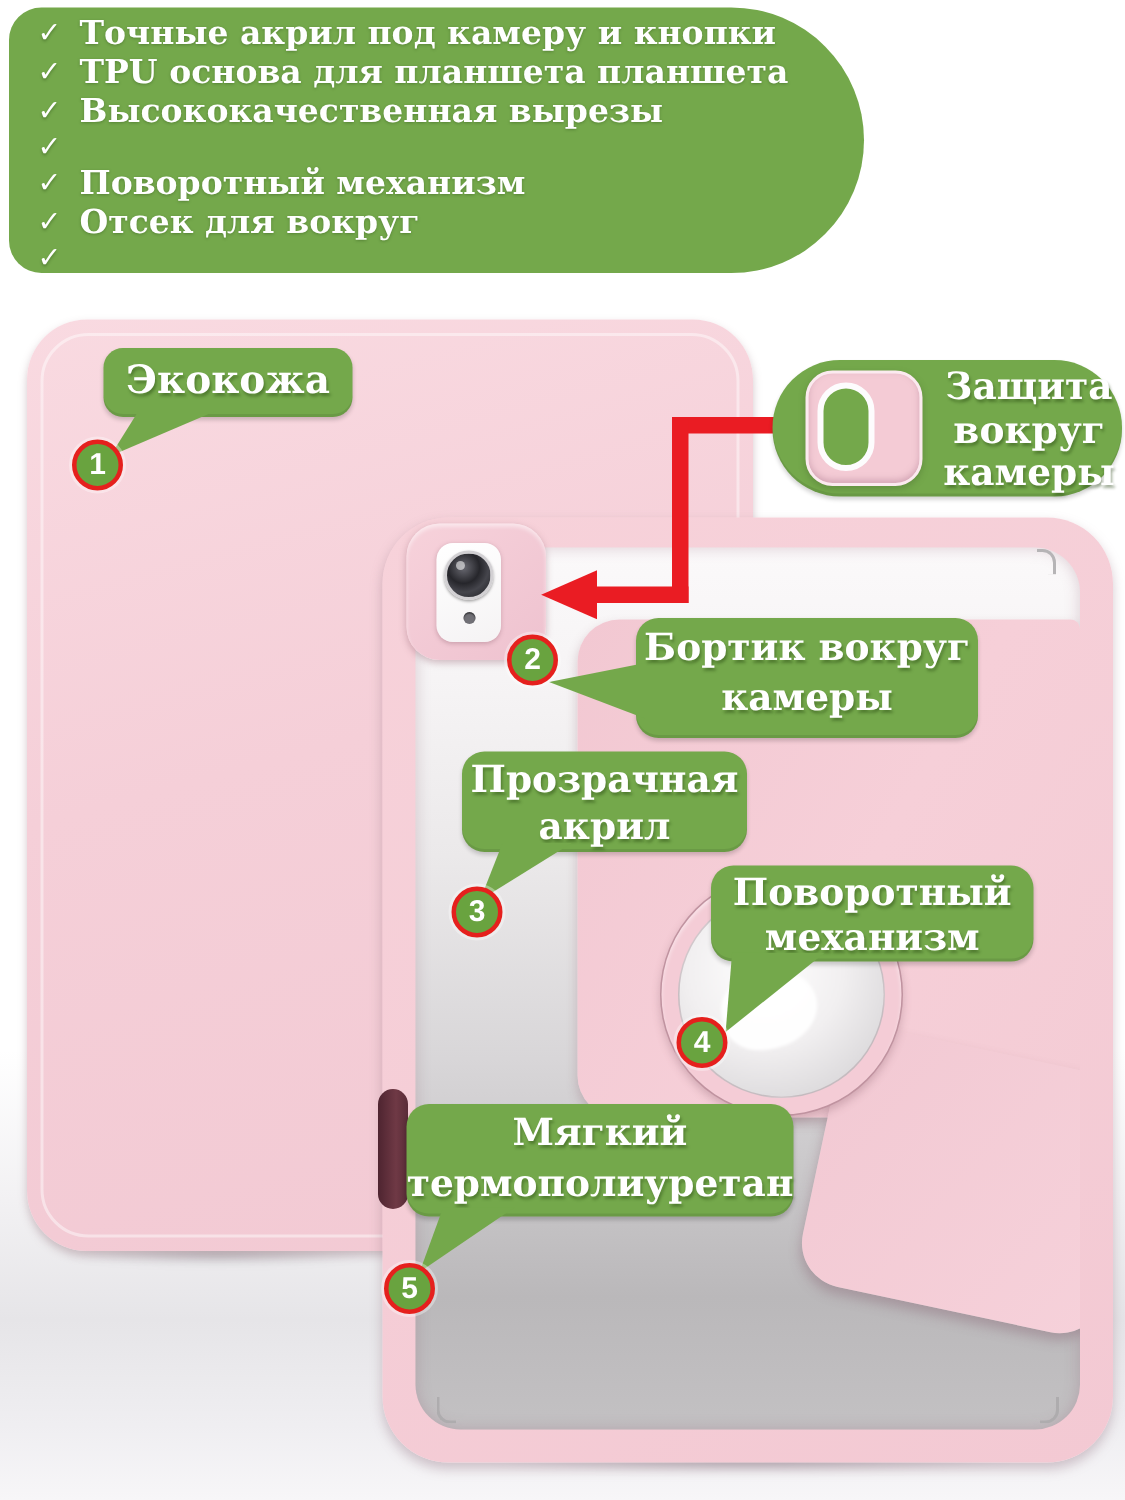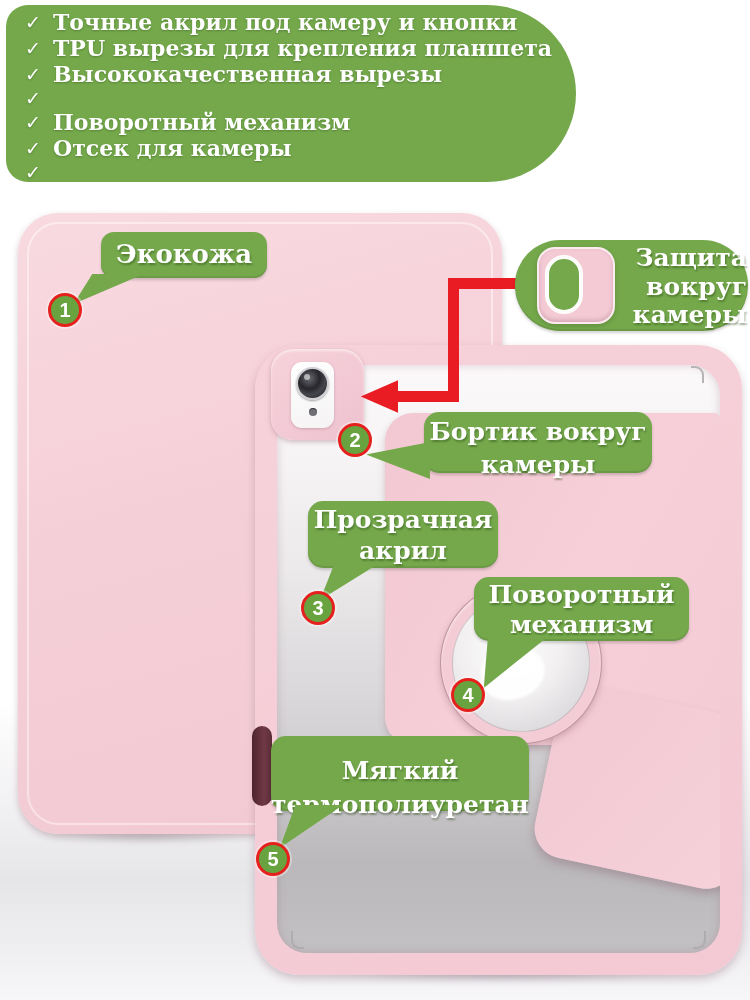--- a/index.html
+++ b/index.html
@@ -86,37 +86,37 @@
   .seg-c{left:394px;top:391px;width:65px;height:11px;}
   .head{left:360px;top:378px;width:38px;height:37px;background:#ea1c23;z-index:5;
         clip-path:polygon(100% 6%,100% 94%,2% 50%);}
 
   
   .co{background:#74a84b;border-radius:15px;color:#fff;font-weight:bold;z-index:6;
       text-align:center;box-sizing:border-box;
       text-shadow:1px 2px 2px rgba(30,60,10,0.4);
       box-shadow:0 2px 3px rgba(0,0,0,0.18),inset 0 -2px 0 rgba(0,0,0,0.08);}
   .tail{background:#74a84b;z-index:6;}
-  .co-eco{left:69px;top:232px;width:166px;height:46px;font-size:26px;line-height:44px;border-radius:13px;margin-left:32px;}
+  .co-eco{left:69px;top:232px;width:166px;height:46px;font-size:26px;line-height:44px;border-radius:13px;}
   .tail-eco{left:72px;top:274px;width:78px;height:31px;clip-path:polygon(2% 97%,26% 0,92% 0);}
   .co-protect{left:515px;top:240px;width:233px;height:91px;border-radius:45px;}
   .pr-square{left:22px;top:7px;width:78px;height:77px;border-radius:18px;background:#f4cbd5;
       border:2px solid #fbeaef;box-sizing:border-box;
       box-shadow:0 2px 4px rgba(70,100,45,0.35),inset 0 -2px 4px rgba(180,130,150,0.5);}
   .pr-oval{left:6px;top:6px;width:38px;height:59px;border-radius:20px;background:#74a84b;
       border:4px solid #fdfcfd;box-sizing:border-box;}
-  .pr-text{left:110px;top:4px;width:122px;font-size:25px;line-height:28.5px;text-align:right;
+  .pr-text{left:110px;top:4px;width:122px;font-size:25px;line-height:28.5px;text-align:center;
       color:#fff;font-weight:bold;text-shadow:1px 2px 2px rgba(30,60,10,0.4);}
-  .co-rim{left:424px;top:412px;width:228px;height:61px;font-size:25px;line-height:33px;padding-top:3px;}
+  .co-rim{left:424px;top:412px;width:228px;height:80px;font-size:25px;line-height:33px;padding-top:3px;}
   .tail-rim{left:366px;top:442px;width:64px;height:42px;clip-path:polygon(0 30%,100% 0,100% 88%);}
   .co-acrylic{left:308px;top:501px;width:190px;height:67px;font-size:25px;line-height:31px;padding-top:3px;}
   .tail-acrylic{left:316px;top:562px;width:68px;height:38px;clip-path:polygon(6% 100%,28% 0,96% 0);}
   .co-rotary{left:474px;top:577px;width:215px;height:64px;font-size:25px;line-height:30px;padding-top:3px;}
   .tail-rotary{left:478px;top:635px;width:72px;height:53px;clip-path:polygon(8% 100%,14% 0,100% 0);}
-  .co-tpu{left:271px;top:736px;width:258px;height:75px;font-size:25px;line-height:34px;padding-top:18px;}
+  .co-tpu{left:271px;top:736px;width:258px;height:75px;font-size:25px;line-height:34px;padding-top:2px;}
   .tail-tpu{left:275px;top:805px;width:68px;height:43px;clip-path:polygon(7% 100%,30% 0,100% 0);}
 
   
   .marker{width:34px;height:34px;border-radius:50%;background:#69a33f;border:3px solid #e5201d;
       color:#fff;font-family:"Liberation Sans",sans-serif;font-weight:bold;font-size:20px;
       display:flex;align-items:center;justify-content:center;z-index:7;box-sizing:border-box;
       box-shadow:0 0 0 2px rgba(255,255,255,0.35);}
   .m1{left:48px;top:293px;} .m2{left:338px;top:423px;} .m3{left:301px;top:591px;}
   .m4{left:451px;top:678px;} .m5{left:256px;top:842px;}
 </style>
@@ -126,36 +126,36 @@
 <div class="stage">
   <div class="abs bg"></div>
 
   <div class="abs features">
     <div class="feat">
         <span class="chk">✓</span>
         <span>Точные акрил под камеру и кнопки</span>
       </div>
     <div class="feat">
         <span class="chk">✓</span>
-        <span>TPU вырезы для крепления планшета</span>
+        <span>TPU основа для планшета планшета</span>
       </div>
     <div class="feat">
         <span class="chk">✓</span>
         <span>Высококачественная вырезы</span>
       </div>
     <div class="feat">
         <span class="chk">✓</span>
       </div>
     <div class="feat">
         <span class="chk">✓</span>
         <span>Поворотный механизм</span>
       </div>
     <div class="feat">
         <span class="chk">✓</span>
-        <span>Отсек для камеры</span>
+        <span>Отсек для вокруг</span>
       </div>
     <div class="feat">
         <span class="chk">✓</span>
       </div>
   </div>
 
   <div class="abs shadow-back"></div>
   <div class="abs shadow-front"></div>
 
   <div class="abs case-back"></div>

